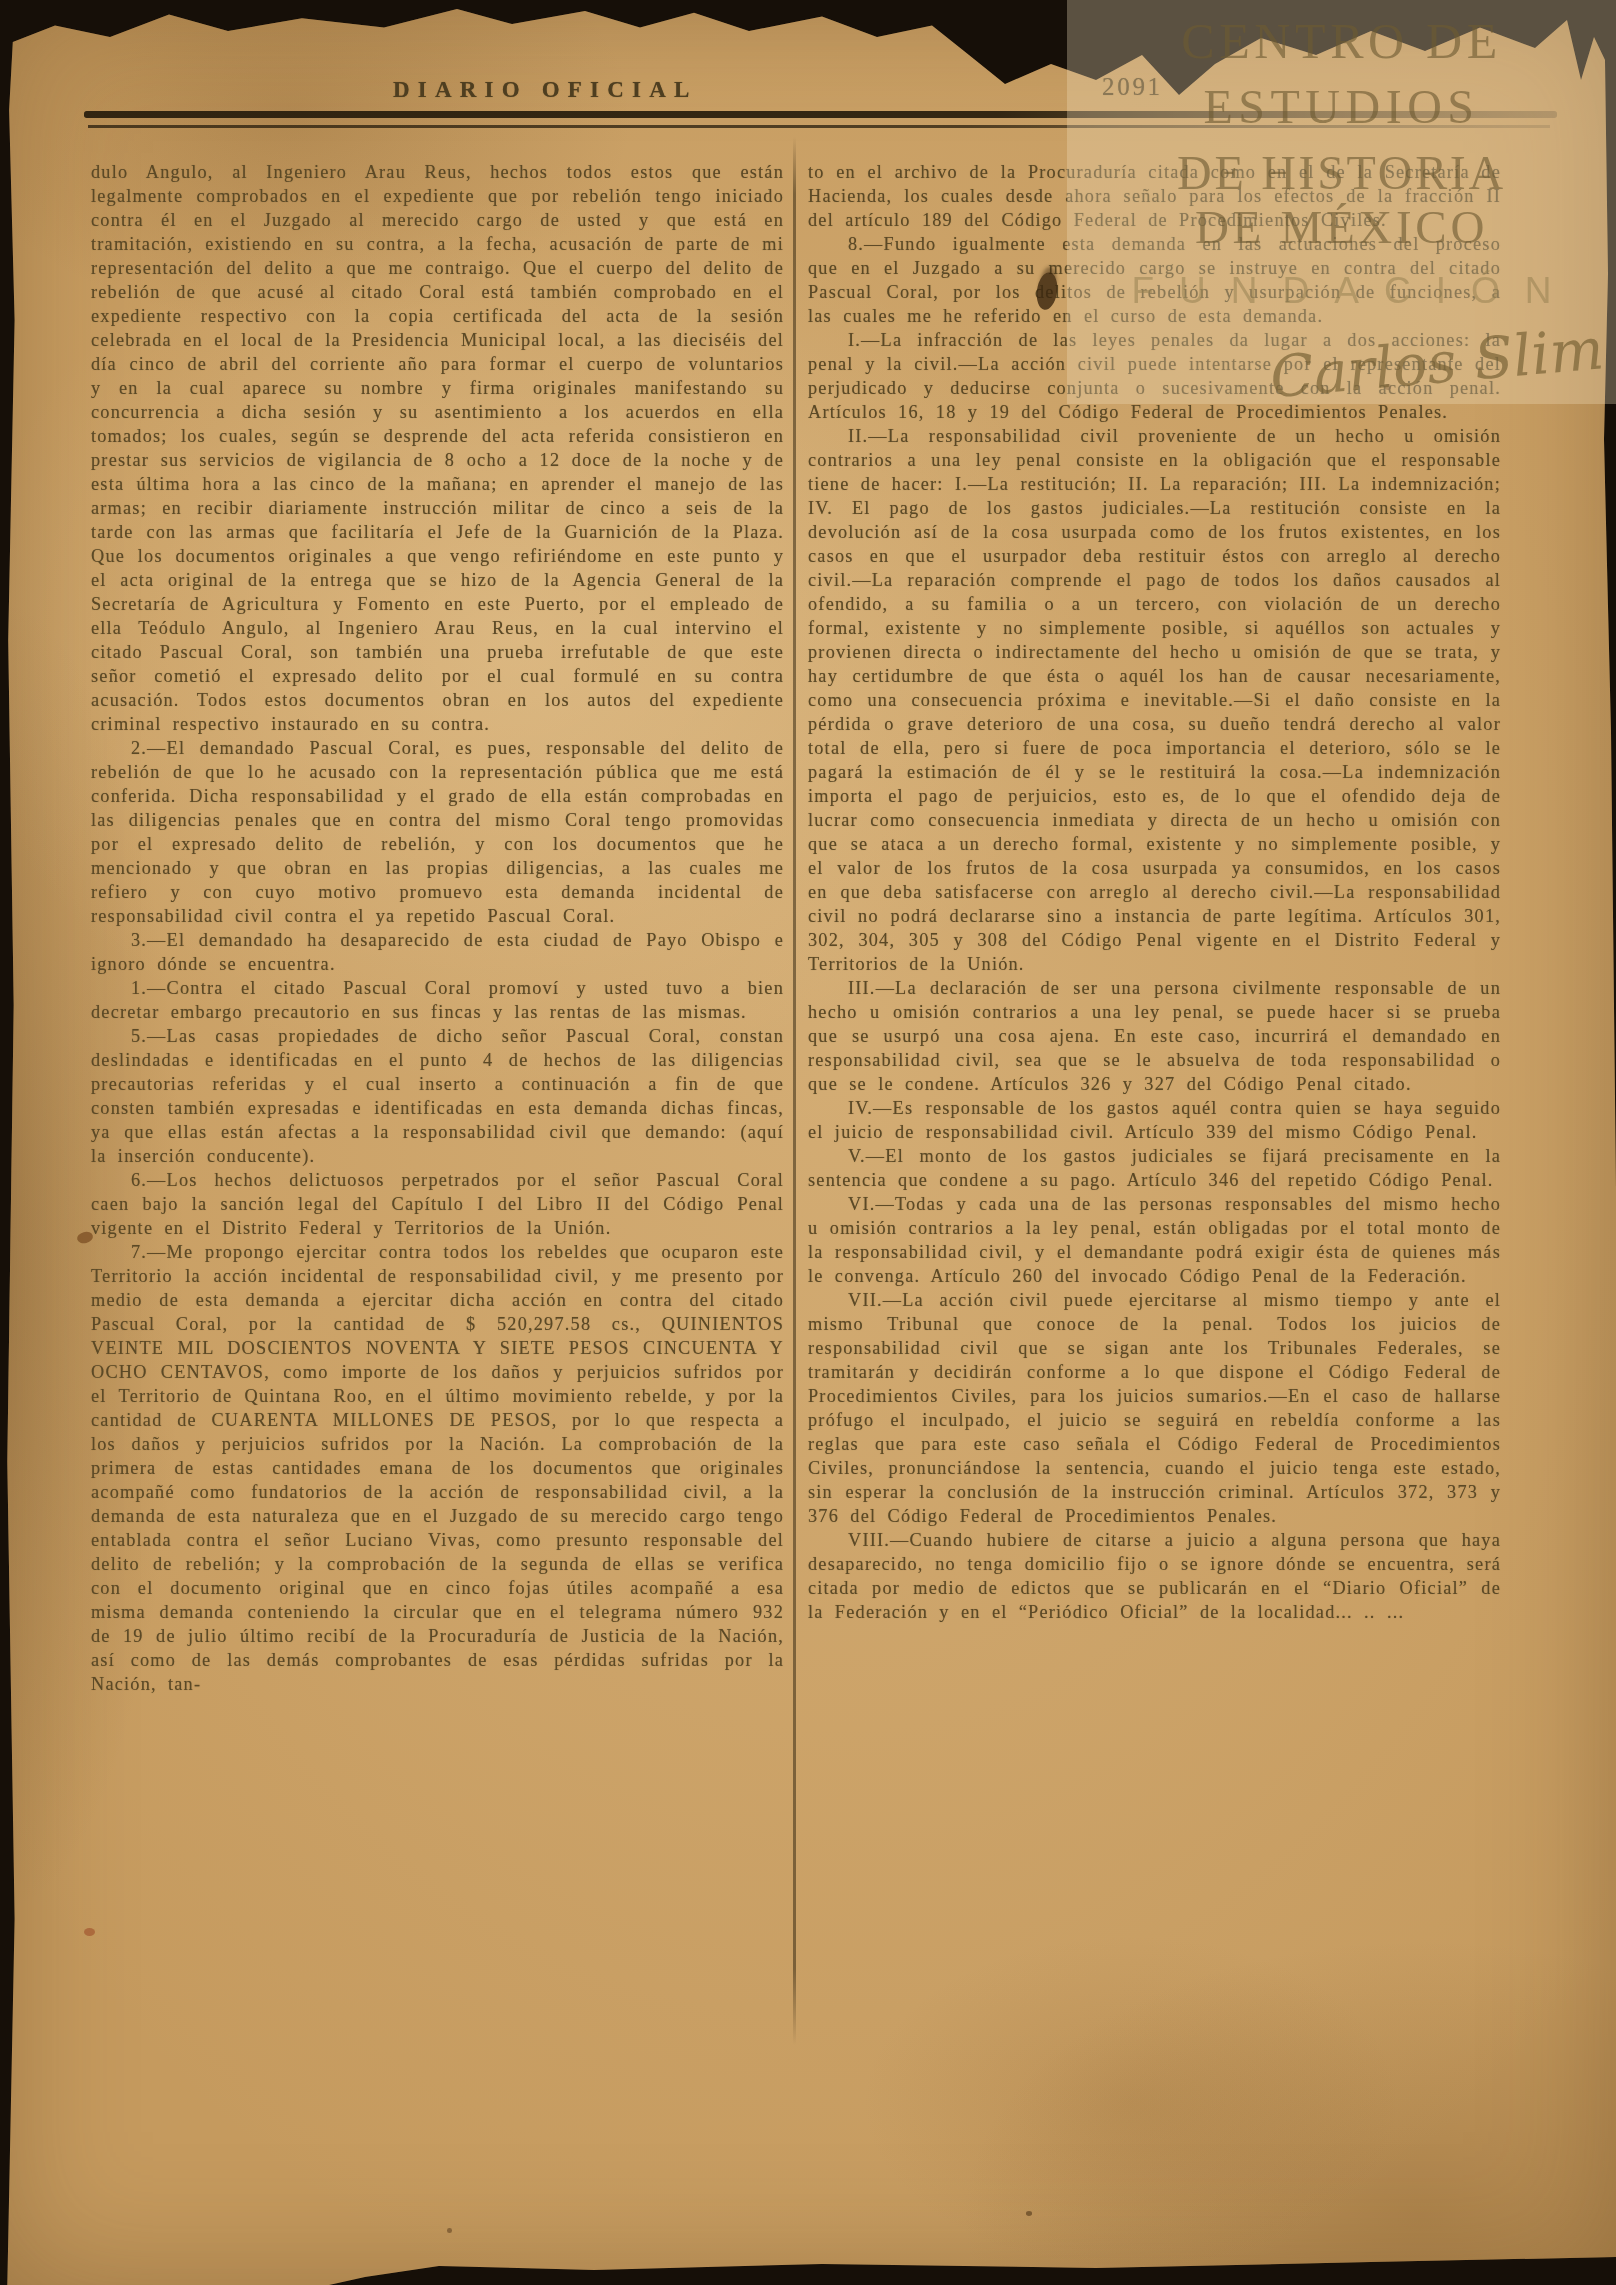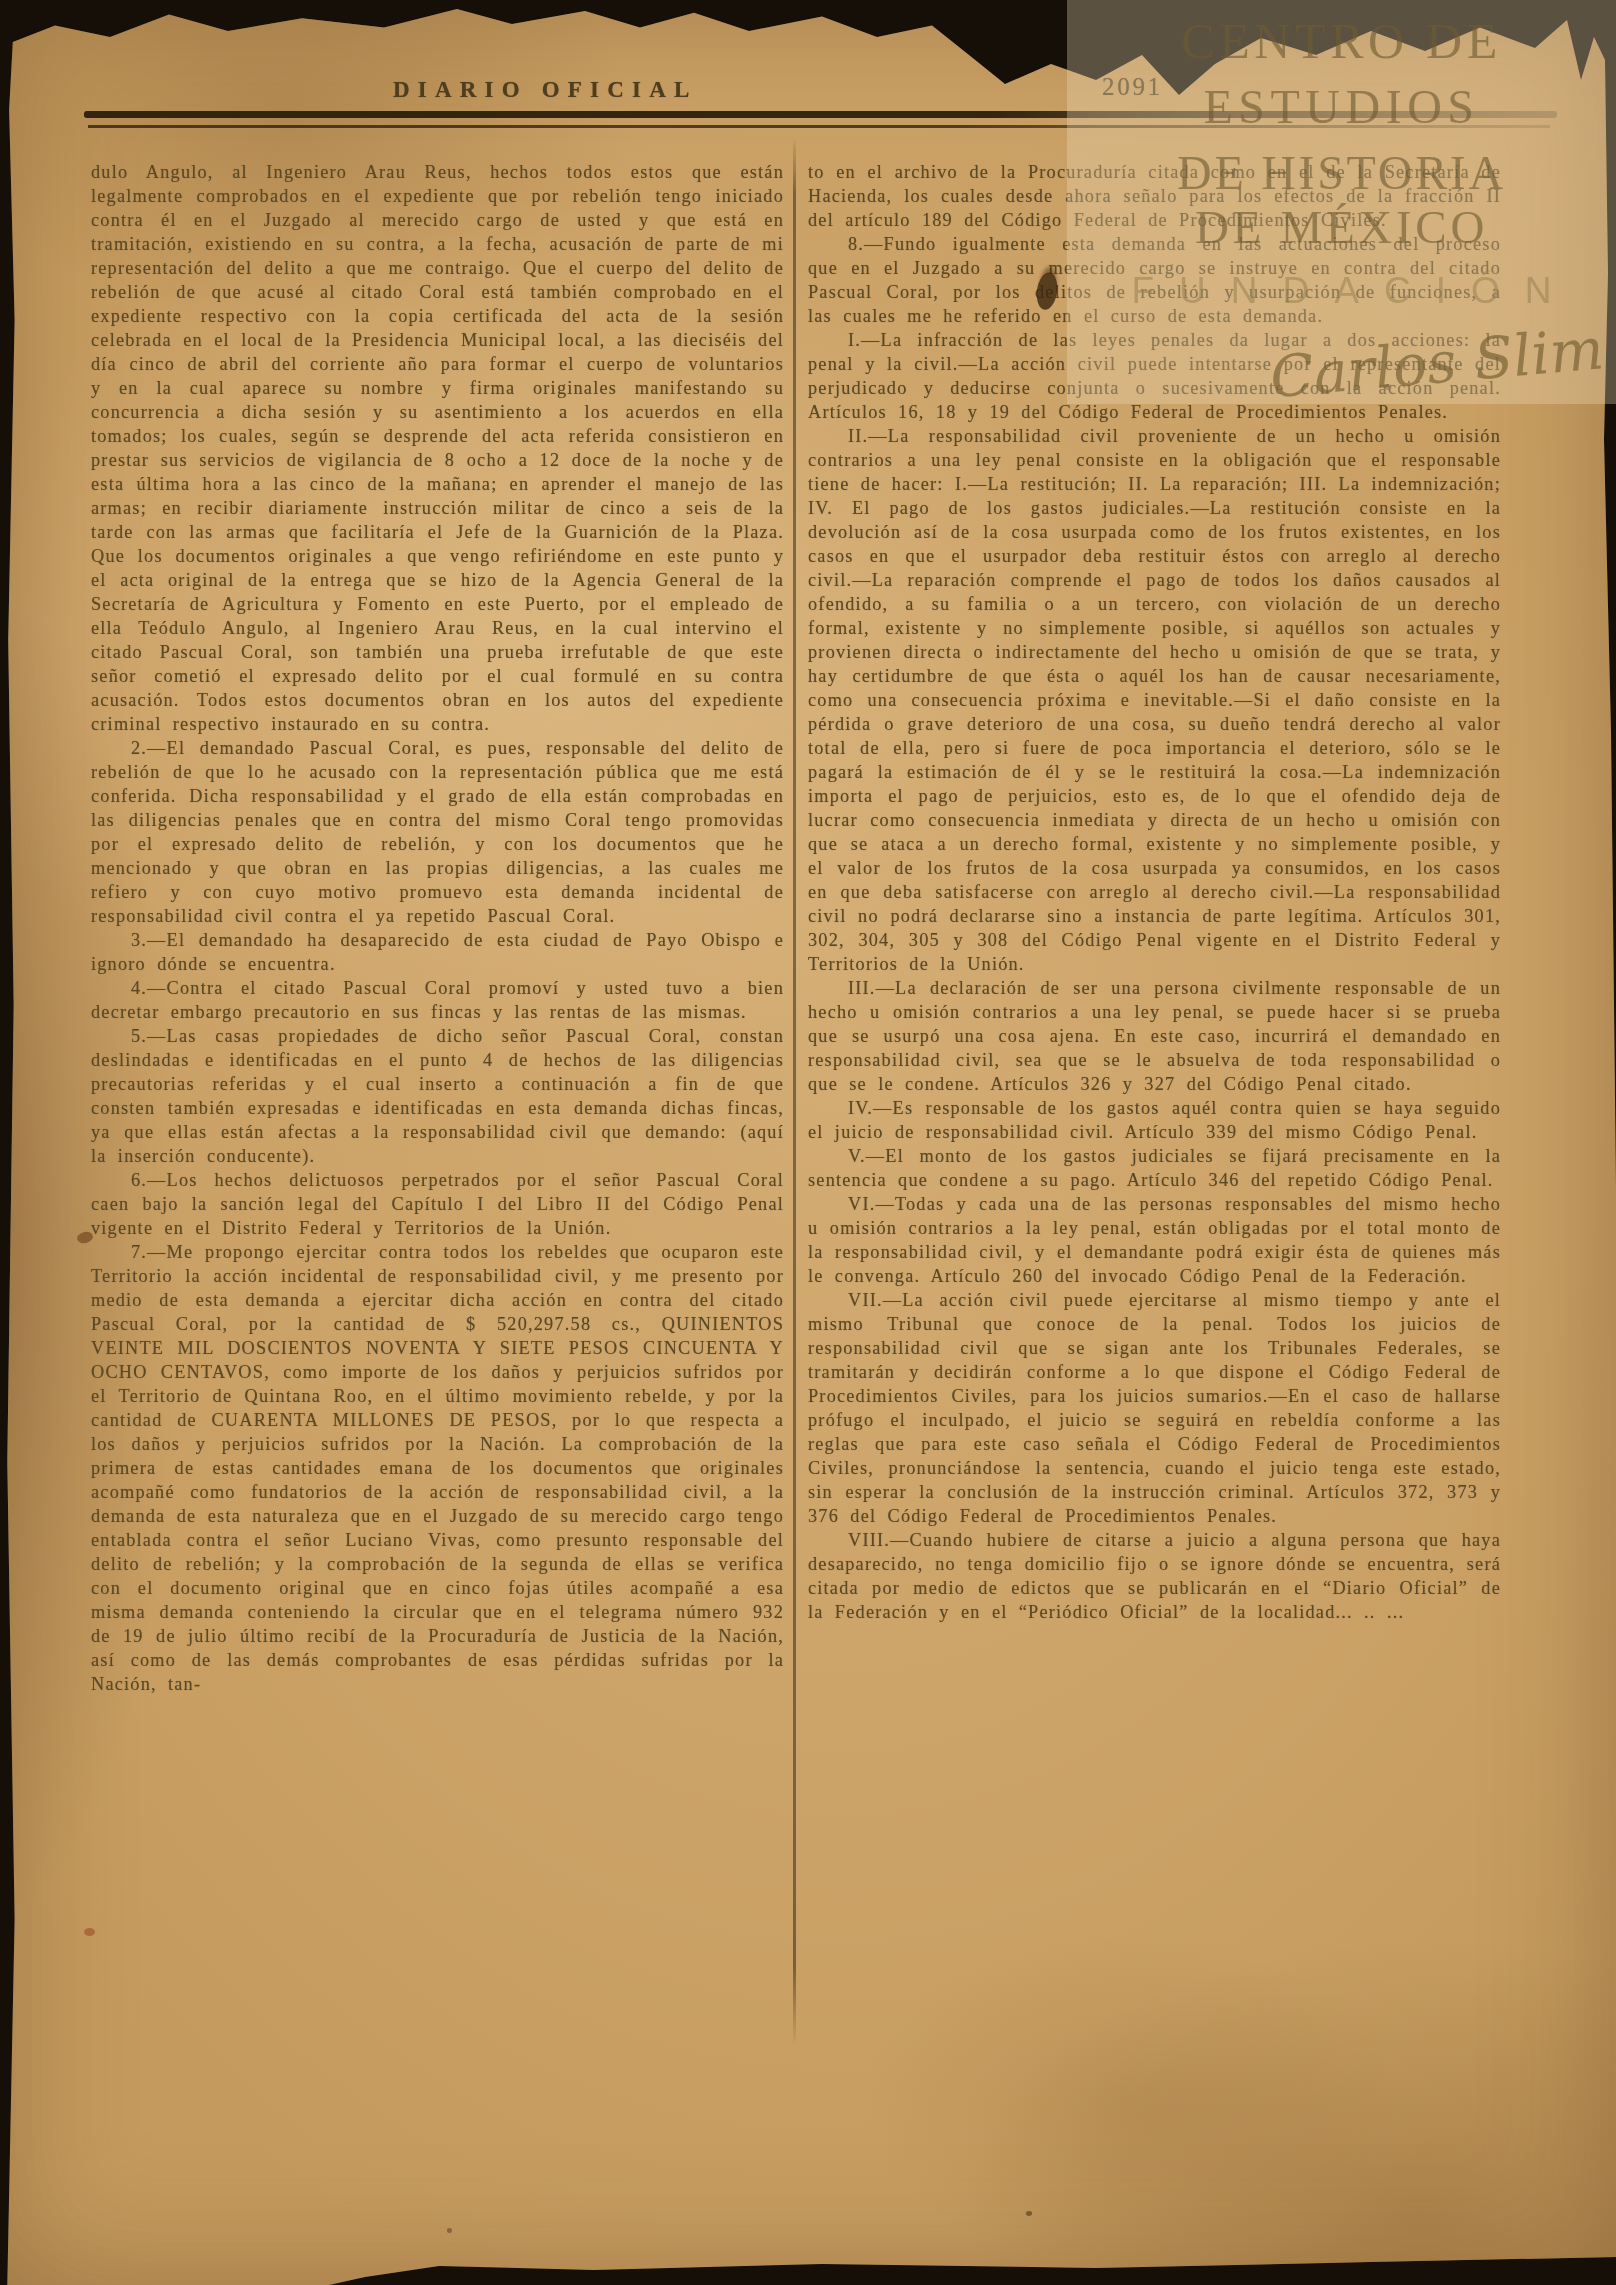--- a/index.html
+++ b/index.html
@@ -113,21 +113,21 @@
 <div class="masthead">DIARIO OFICIAL</div>
 <div class="pagenum">2091</div>
 <div class="rule-thick"></div>
 <div class="rule-thin"></div>
 <div class="divider"></div>
 
 <div class="col col-left">
   <p class="para cont">dulo Angulo, al Ingeniero Arau Reus, hechos todos estos que están legalmente comprobados en el expediente que por rebelión tengo iniciado contra él en el Juzgado al merecido cargo de usted y que está en tramitación, existiendo en su contra, a la fecha, acusación de parte de mi representación del delito a que me contraigo. Que el cuerpo del delito de rebelión de que acusé al citado Coral está también comprobado en el expediente respectivo con la copia certificada del acta de la sesión celebrada en el local de la Presidencia Municipal local, a las dieciséis del día cinco de abril del corriente año para formar el cuerpo de voluntarios y en la cual aparece su nombre y firma originales manifestando su concurrencia a dicha sesión y su asentimiento a los acuerdos en ella tomados; los cuales, según se desprende del acta referida consistieron en prestar sus servicios de vigilancia de 8 ocho a 12 doce de la noche y de esta última hora a las cinco de la mañana; en aprender el manejo de las armas; en recibir diariamente instrucción militar de cinco a seis de la tarde con las armas que facilitaría el Jefe de la Guarnición de la Plaza. Que los documentos originales a que vengo refiriéndome en este punto y el acta original de la entrega que se hizo de la Agencia General de la Secretaría de Agricultura y Fomento en este Puerto, por el empleado de ella Teódulo Angulo, al Ingeniero Arau Reus, en la cual intervino el citado Pascual Coral, son también una prueba irrefutable de que este señor cometió el expresado delito por el cual formulé en su contra acusación. Todos estos documentos obran en los autos del expediente criminal respectivo instaurado en su contra.</p>
   <p class="para">2.—El demandado Pascual Coral, es pues, responsable del delito de rebelión de que lo he acusado con la representación pública que me está conferida. Dicha responsabilidad y el grado de ella están comprobadas en las diligencias penales que en contra del mismo Coral tengo promovidas por el expresado delito de rebelión, y con los documentos que he mencionado y que obran en las propias diligencias, a las cuales me refiero y con cuyo motivo promuevo esta demanda incidental de responsabilidad civil contra el ya repetido Pascual Coral.</p>
   <p class="para">3.—El demandado ha desaparecido de esta ciudad de Payo Obispo e ignoro dónde se encuentra.</p>
-  <p class="para">4.—Contra el citado Pascual Coral promoví y usted tuvo a bien decretar embargo precautorio en sus fincas y las rentas de las mismas.</p>
+  <p class="para">1.—Contra el citado Pascual Coral promoví y usted tuvo a bien decretar embargo precautorio en sus fincas y las rentas de las mismas.</p>
   <p class="para">5.—Las casas propiedades de dicho señor Pascual Coral, constan deslindadas e identificadas en el punto 4 de hechos de las diligencias precautorias referidas y el cual inserto a continuación a fin de que consten también expresadas e identificadas en esta demanda dichas fincas, ya que ellas están afectas a la responsabilidad civil que demando: (aquí la inserción conducente).</p>
   <p class="para">6.—Los hechos delictuosos perpetrados por el señor Pascual Coral caen bajo la sanción legal del Capítulo I del Libro II del Código Penal vigente en el Distrito Federal y Territorios de la Unión.</p>
   <p class="para">7.—Me propongo ejercitar contra todos los rebeldes que ocuparon este Territorio la acción incidental de responsabilidad civil, y me presento por medio de esta demanda a ejercitar dicha acción en contra del citado Pascual Coral, por la cantidad de $ 520,297.58 cs., QUINIENTOS VEINTE MIL DOSCIENTOS NOVENTA Y SIETE PESOS CINCUENTA Y OCHO CENTAVOS, como importe de los daños y perjuicios sufridos por el Territorio de Quintana Roo, en el último movimiento rebelde, y por la cantidad de CUARENTA MILLONES DE PESOS, por lo que respecta a los daños y perjuicios sufridos por la Nación. La comprobación de la primera de estas cantidades emana de los documentos que originales acompañé como fundatorios de la acción de responsabilidad civil, a la demanda de esta naturaleza que en el Juzgado de su merecido cargo tengo entablada contra el señor Luciano Vivas, como presunto responsable del delito de rebelión; y la comprobación de la segunda de ellas se verifica con el documento original que en cinco fojas útiles acompañé a esa misma demanda conteniendo la circular que en el telegrama número 932 de 19 de julio último recibí de la Procuraduría de Justicia de la Nación, así como de las demás comprobantes de esas pérdidas sufridas por la Nación, tan-</p>
 </div>
 
 <div class="col col-right">
   <p class="para cont">to en el archivo de la Procuraduría citada como en el de la Secretaría de Hacienda, los cuales desde ahora señalo para los efectos de la fracción II del artículo 189 del Código Federal de Procedimientos Civiles.</p>
   <p class="para">8.—Fundo igualmente esta demanda en las actuaciones del proceso que en el Juzgado a su merecido cargo se instruye en contra del citado Pascual Coral, por los delitos de rebelión y usurpación de funciones, a las cuales me he referido en el curso de esta demanda.</p>
   <p class="para">I.—La infracción de las leyes penales da lugar a dos acciones: la penal y la civil.—La acción civil puede intentarse por el representante del perjudicado y deducirse conjunta o sucesivamente con la acción penal. Artículos 16, 18 y 19 del Código Federal de Procedimientos Penales.</p>
   <p class="para">II.—La responsabilidad civil proveniente de un hecho u omisión contrarios a una ley penal consiste en la obligación que el responsable tiene de hacer: I.—La restitución; II. La reparación; III. La indemnización; IV. El pago de los gastos judiciales.—La restitución consiste en la devolución así de la cosa usurpada como de los frutos existentes, en los casos en que el usurpador deba restituir éstos con arreglo al derecho civil.—La reparación comprende el pago de todos los daños causados al ofendido, a su familia o a un tercero, con violación de un derecho formal, existente y no simplemente posible, si aquéllos son actuales y provienen directa o indirectamente del hecho u omisión de que se trata, y hay certidumbre de que ésta o aquél los han de causar necesariamente, como una consecuencia próxima e inevitable.—Si el daño consiste en la pérdida o grave deterioro de una cosa, su dueño tendrá derecho al valor total de ella, pero si fuere de poca importancia el deterioro, sólo se le pagará la estimación de él y se le restituirá la cosa.—La indemnización importa el pago de perjuicios, esto es, de lo que el ofendido deja de lucrar como consecuencia inmediata y directa de un hecho u omisión con que se ataca a un derecho formal, existente y no simplemente posible, y el valor de los frutos de la cosa usurpada ya consumidos, en los casos en que deba satisfacerse con arreglo al derecho civil.—La responsabilidad civil no podrá declararse sino a instancia de parte legítima. Artículos 301, 302, 304, 305 y 308 del Código Penal vigente en el Distrito Federal y Territorios de la Unión.</p>

